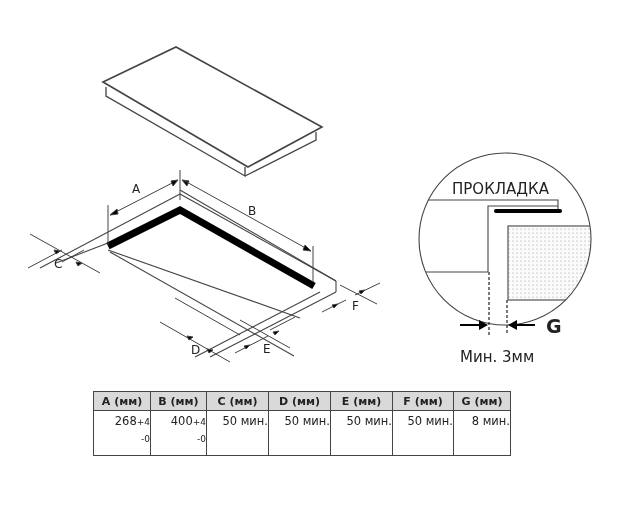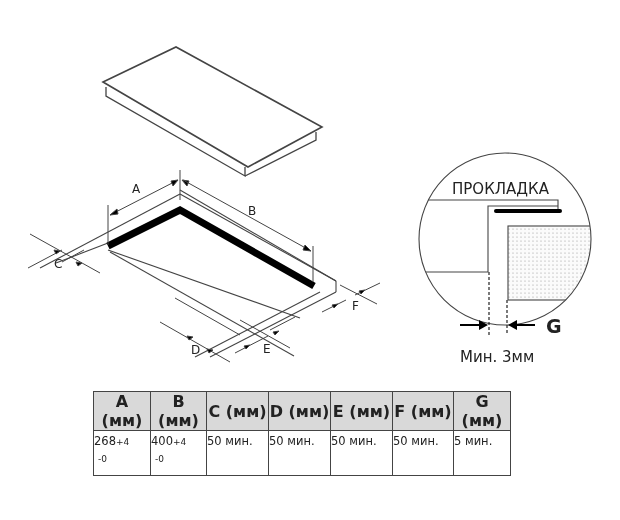--- a/index.html
+++ b/index.html
@@ -1,21 +1,21 @@
 <!DOCTYPE html>
 <html><head>
 <meta charset="utf-8">
 <style>
   html,body{margin:0;padding:0;background:#ffffff;}
   body{width:620px;height:520px;position:relative;overflow:hidden;font-family:"DejaVu Sans",sans-serif;}
   #diagram{position:absolute;left:0;top:0;width:620px;height:380px;}
   .lbl{font-family:"DejaVu Sans",sans-serif;fill:#222;}
   #spec-table{position:absolute;left:93px;top:391px;border-collapse:collapse;font-family:"DejaVu Sans",sans-serif;font-size:11px;color:#222;}
-  #spec-table th{background:#d9d9d9;border:1px solid #444;height:18px;padding:0;font-weight:bold;font-size:16px;text-align:center;}
-  #spec-table td{border:1px solid #444;height:41px;vertical-align:top;text-align:left;padding:3px 0 0 0;font-size:11.5px;}
+  #spec-table th{background:#d9d9d9;border:1px solid #444;height:18px;padding:0;font-weight:bold;font-size:11px;text-align:center;}
+  #spec-table td{border:1px solid #444;height:41px;vertical-align:top;text-align:right;padding:3px 0 0 0;font-size:11.5px;}
   .c1{width:56px}.c2{width:55px}.c3{width:61px}.c4{width:61px}.c5{width:61px}.c6{width:60px}.c7{width:56px}
   .tol{display:block;position:relative;}
   .sup{font-size:9px;}
   .sub{display:block;font-size:9px;margin-top:6px;padding-left:4px;}
 </style>
 </head>
 <body>
 
 <svg id="diagram" viewBox="0 0 620 380" xmlns="http://www.w3.org/2000/svg">
 
@@ -142,16 +142,16 @@
         <span class="sub">-0</span>
       </td>
       <td>
         <span class="tol"><span>400</span><span class="sup">+4</span></span>
         <span class="sub">-0</span>
       </td>
       <td>50 мин.</td>
       <td>50 мин.</td>
       <td>50 мин.</td>
       <td>50 мин.</td>
-      <td>5 мин.</td>
+      <td>8 мин.</td>
     </tr>
   </tbody>
 </table>
 
 </body></html>

